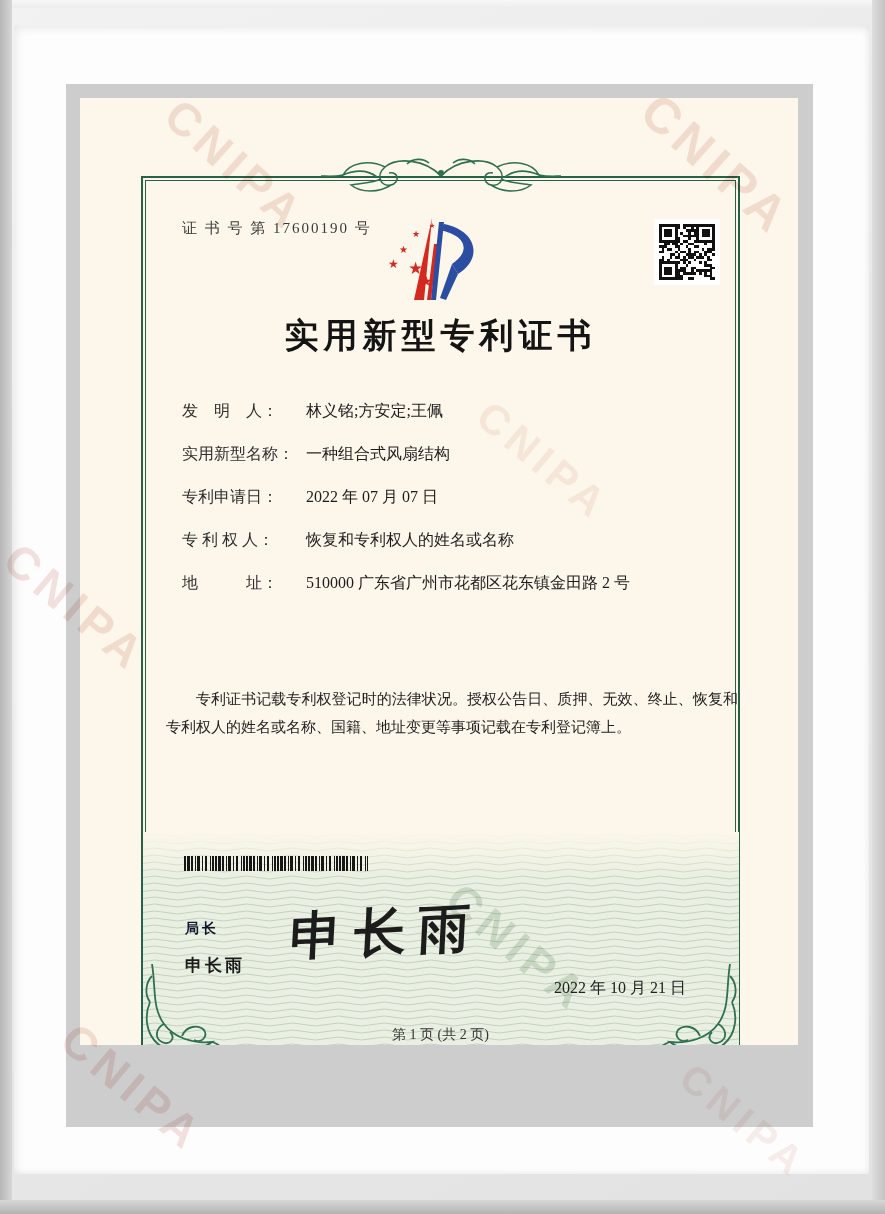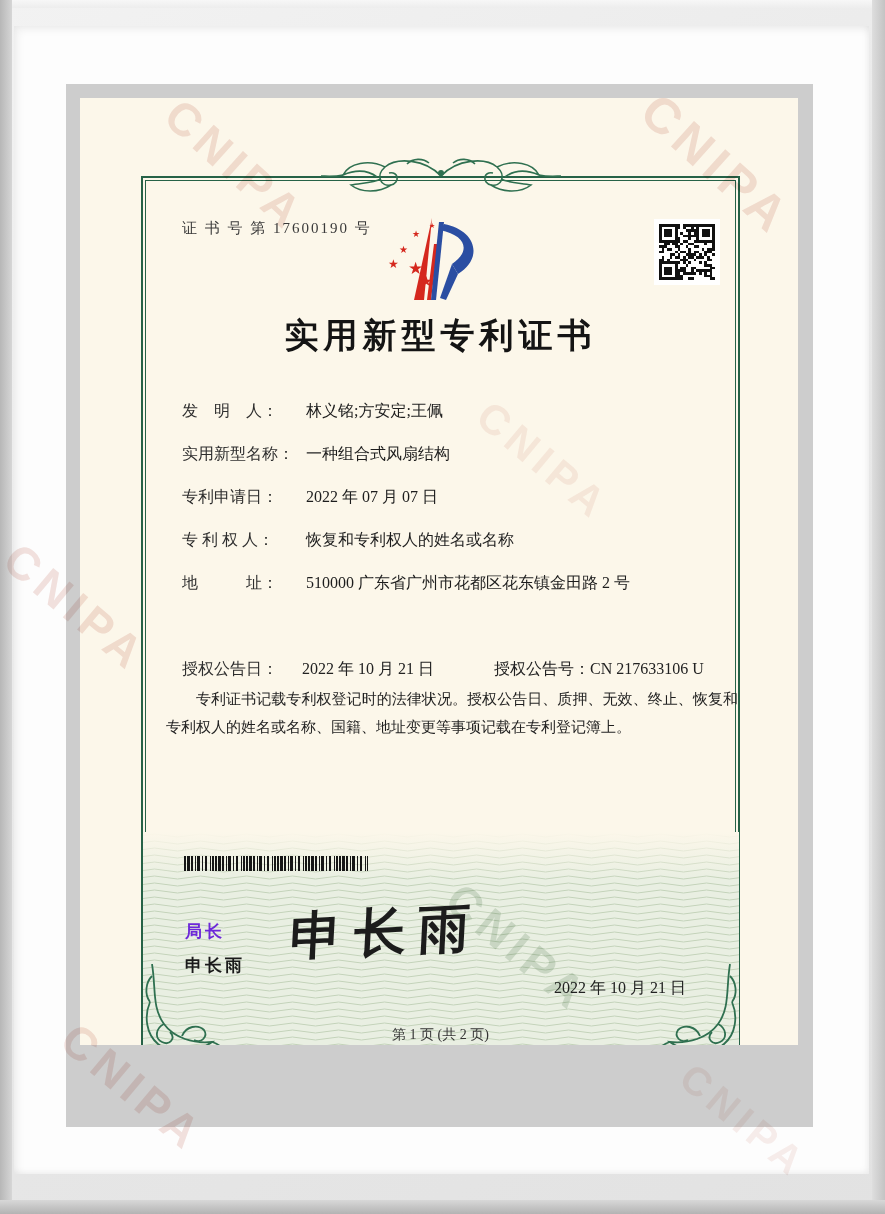--- a/index.html
+++ b/index.html
@@ -70,21 +70,21 @@
   
   .guilloche{position:absolute;left:63px;top:734px;width:596px;height:222px;}
   .guilloche svg{position:absolute;inset:0;}
   .guilloche::after{content:"";position:absolute;left:0;top:0;right:0;height:48px;
     background:linear-gradient(180deg,var(--paper),rgba(252,247,234,0));}
 
   .barcode{position:absolute;left:104px;top:758px;width:184px;height:15px;}
   .barcode svg{display:block;}
 
   .signer-title{position:absolute;left:105px;top:822px;font-family:"Liberation Sans","DejaVu Sans",sans-serif;
-    font-size:17px;font-weight:bold;color:#6d28d9;letter-spacing:3px;}
+    font-size:14px;font-weight:bold;color:#0f172a;letter-spacing:3px;}
   .signer-name{position:absolute;left:105px;top:856px;font-family:"Liberation Sans","DejaVu Sans",sans-serif;
     font-size:17px;font-weight:bold;color:#1a1a1a;letter-spacing:3px;}
   .signature{position:absolute;left:210px;top:798px;width:260px;font-size:52px;font-weight:600;
     letter-spacing:12px;color:#1c1c1c;transform:rotate(-3deg) skewX(-6deg);}
   .issue-date{position:absolute;left:430px;top:880px;width:220px;text-align:center;font-size:16px;color:#222;}
   .page-info{position:absolute;left:61px;top:928px;width:599px;text-align:center;font-size:14px;color:#333;}
   .footer-note{position:absolute;left:61px;top:971px;width:599px;text-align:center;font-size:15px;color:#701a75;letter-spacing:2px;}
 
   
   .watermarks{position:absolute;inset:0;pointer-events:none;}
@@ -410,23 +410,20 @@
       <div class="frow">
         <span class="flabel">专 利 权 人：</span>
         <span class="fvalue">恢复和专利权人的姓名或名称</span>
       </div>
       <div class="frow">
         <span class="flabel">地　　　址：</span>
         <span class="fvalue">510000 广东省广州市花都区花东镇金田路 2 号</span>
       </div>
     </div>
 
-    <div class="grant-row">
-      <span class="flabel">授权公告日：</span><span>2022 年 10 月 21 日</span><span class="gap"></span><span>授权公告号：</span><span>CN 217633106 U</span>
-    </div>
 
     <div class="body-text">
       <p>专利证书记载专利权登记时的法律状况。授权公告日、质押、无效、终止、恢复和专利权人的姓名或名称、国籍、地址变更等事项记载在专利登记簿上。</p>
     </div>
 
     <div class="guilloche">
       <svg width="596" height="222">
         <defs>
           <pattern id="gw" width="46" height="7" patternUnits="userSpaceOnUse">
             <path d="M0 3.5 Q11.5 0.5 23 3.5 T46 3.5" fill="none" stroke="#c3d2ba" stroke-width="1"></path>

